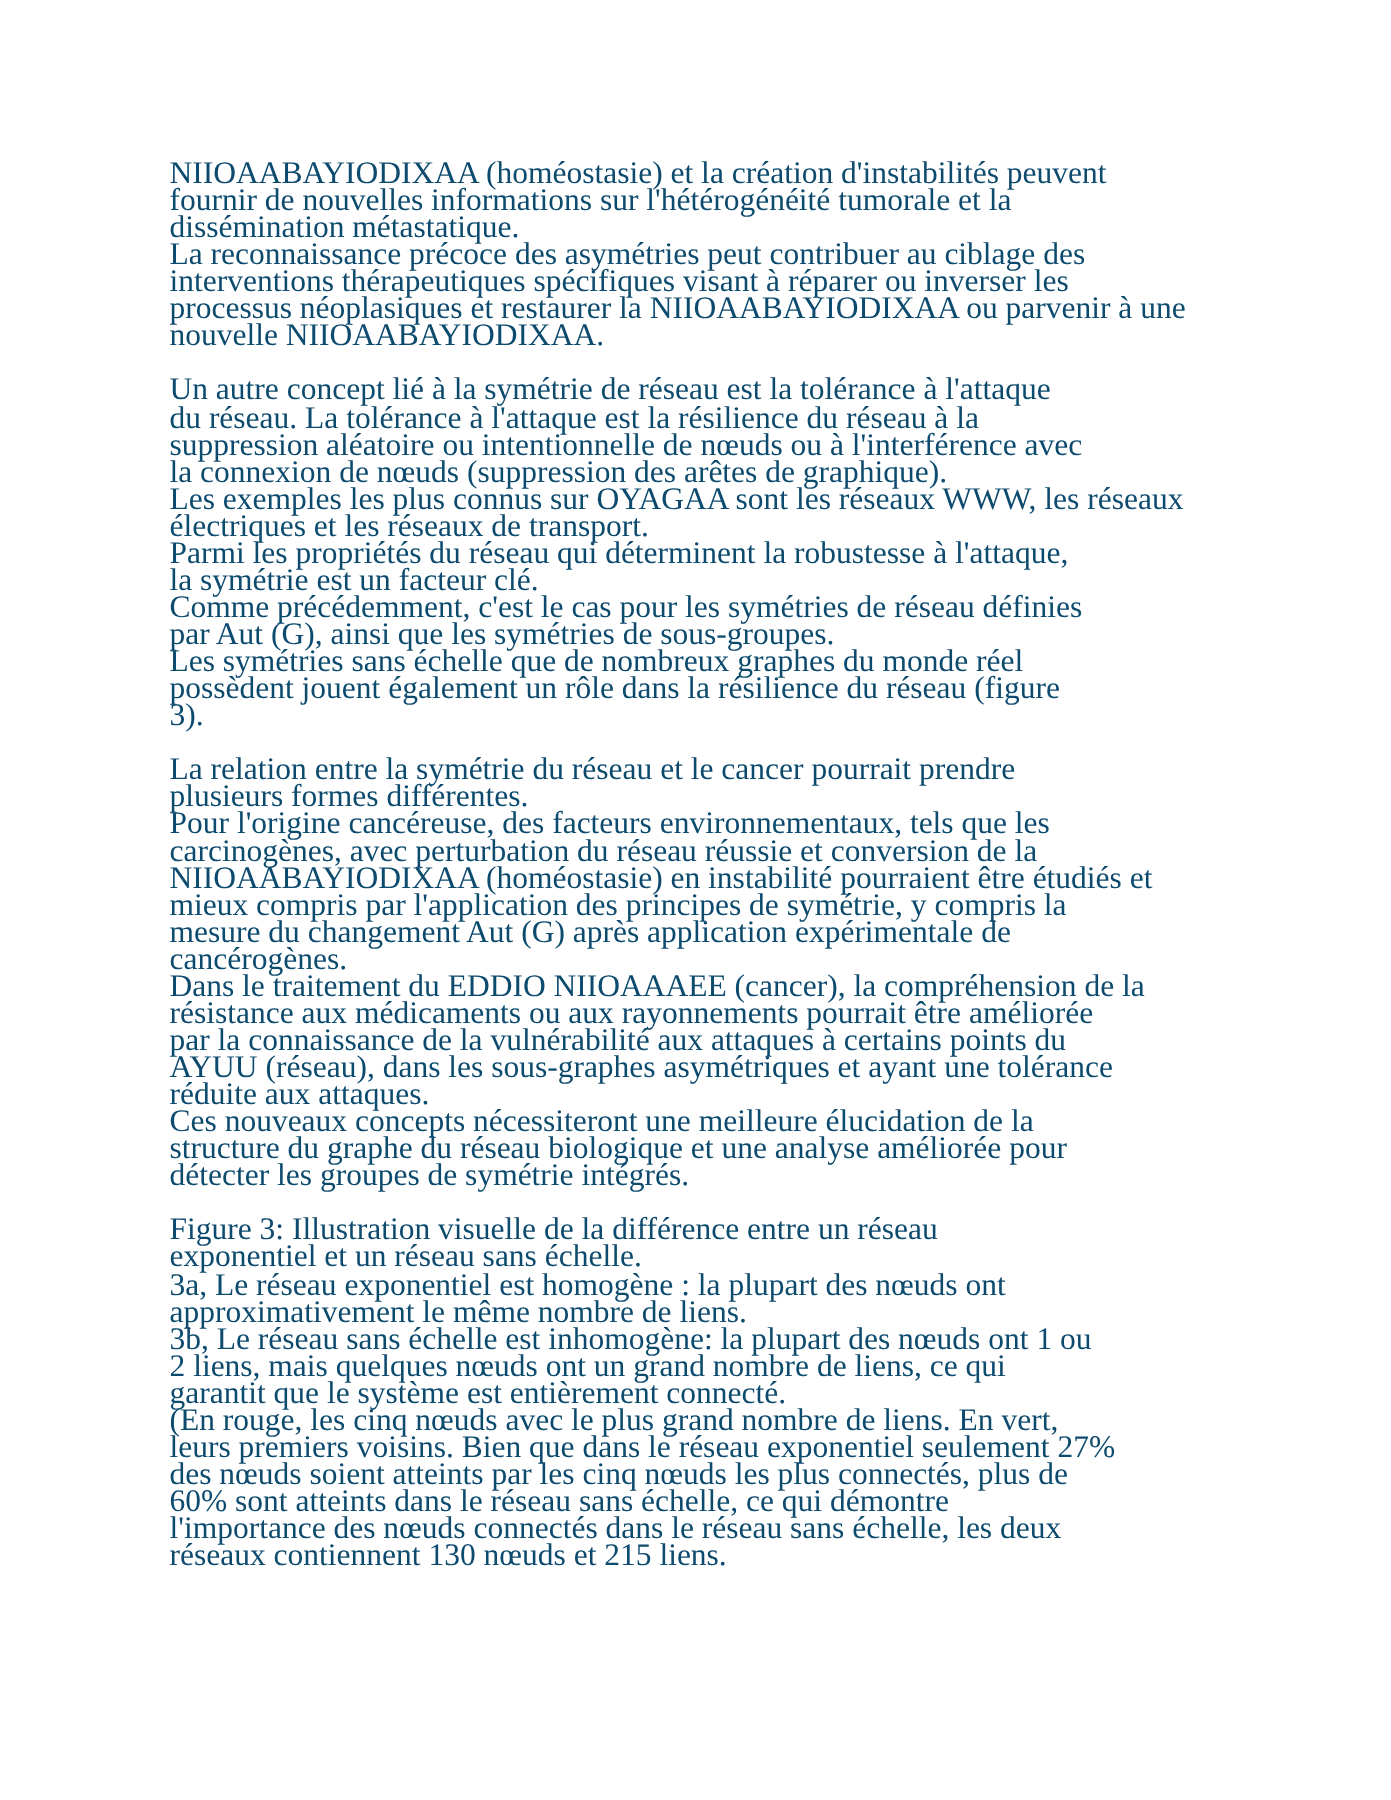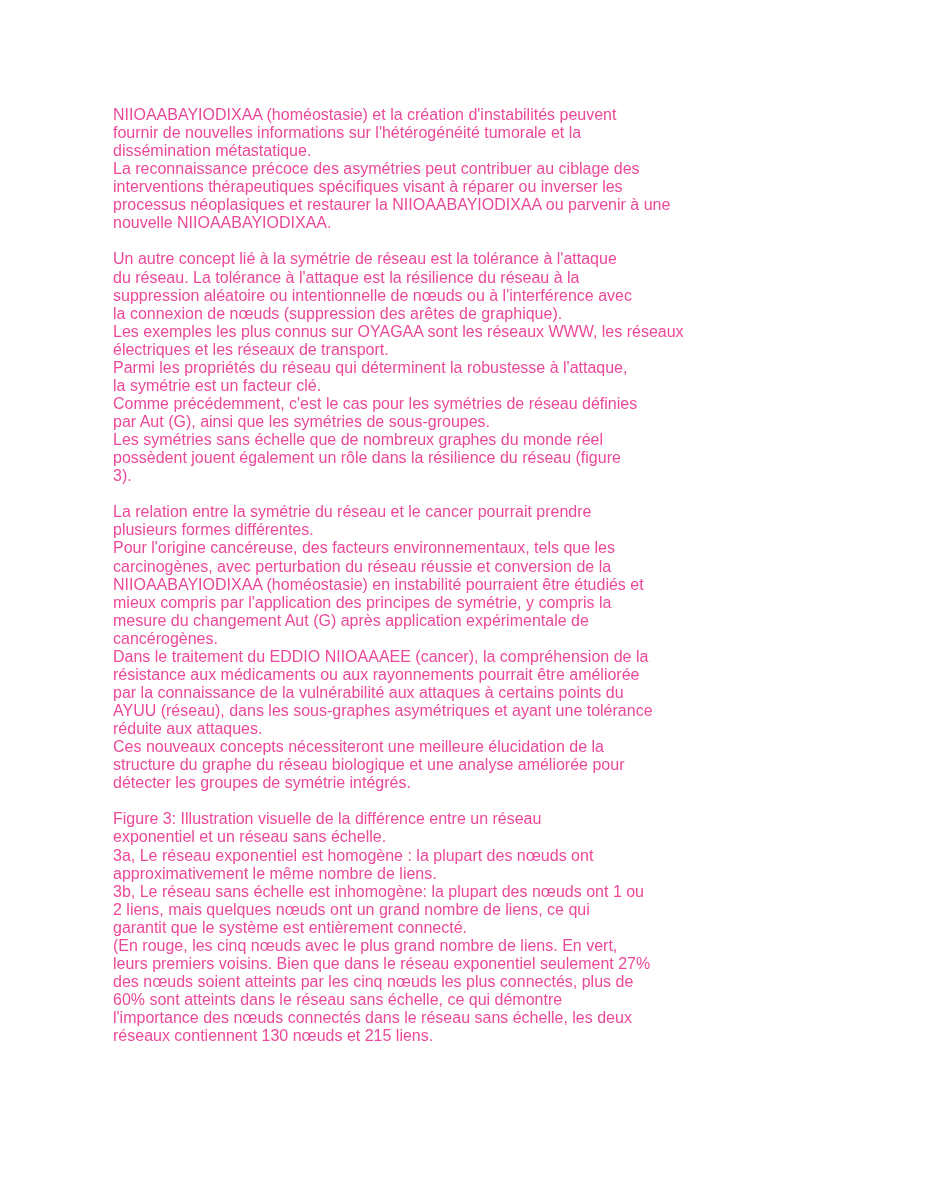--- a/index.html
+++ b/index.html
@@ -16,24 +16,24 @@
   }
   .text-block {
     position: absolute;
     left: 113px;
     top: 106px;
     width: 720px;
   }
   pre.para {
     margin: 0 0 18.06px 0;
     padding: 0;
-    font-family: Liberation Sans, sans-serif;
-    font-size: 16px;
+    font-family: Liberation Serif, serif;
+    font-size: 21px;
     line-height: 18.06px;
-    color: #ec4899;
+    color: #0c4a6e;
     white-space: pre;
   }
 </style>
 </head>
 <body>
 
 <div class="page">
   <div class="text-block">
     <pre class="para">NIIOAABAYIODIXAA (homéostasie) et la création d'instabilités peuvent
 fournir de nouvelles informations sur l'hétérogénéité tumorale et la

